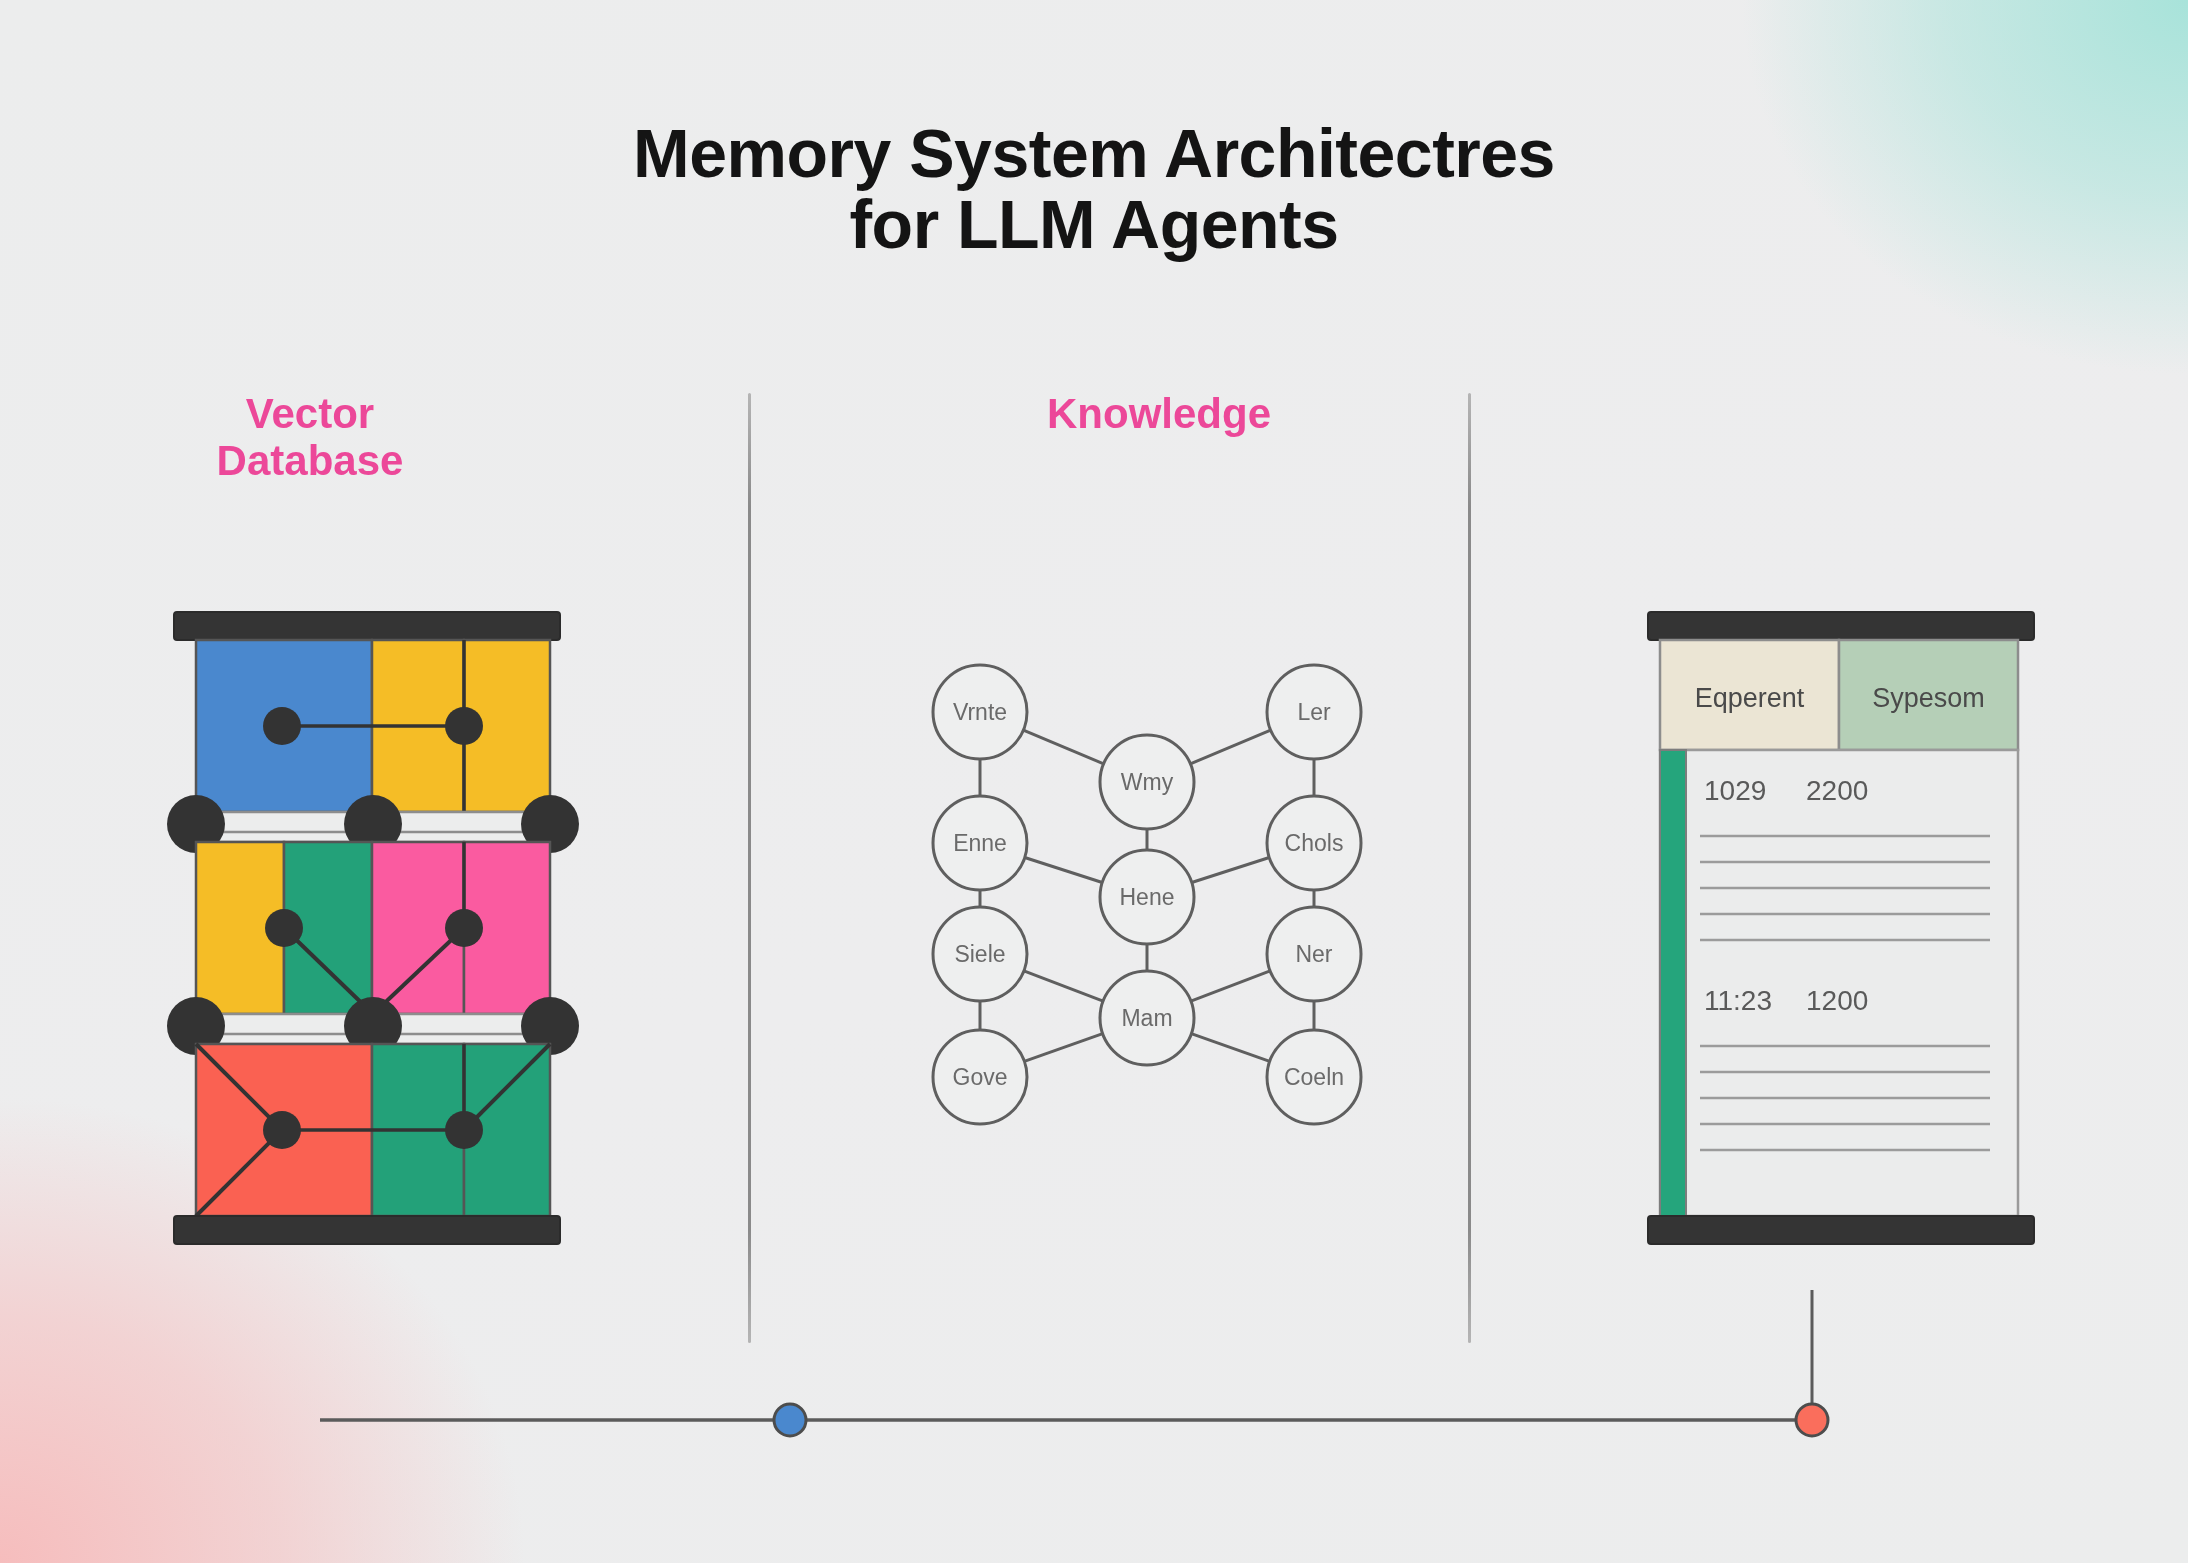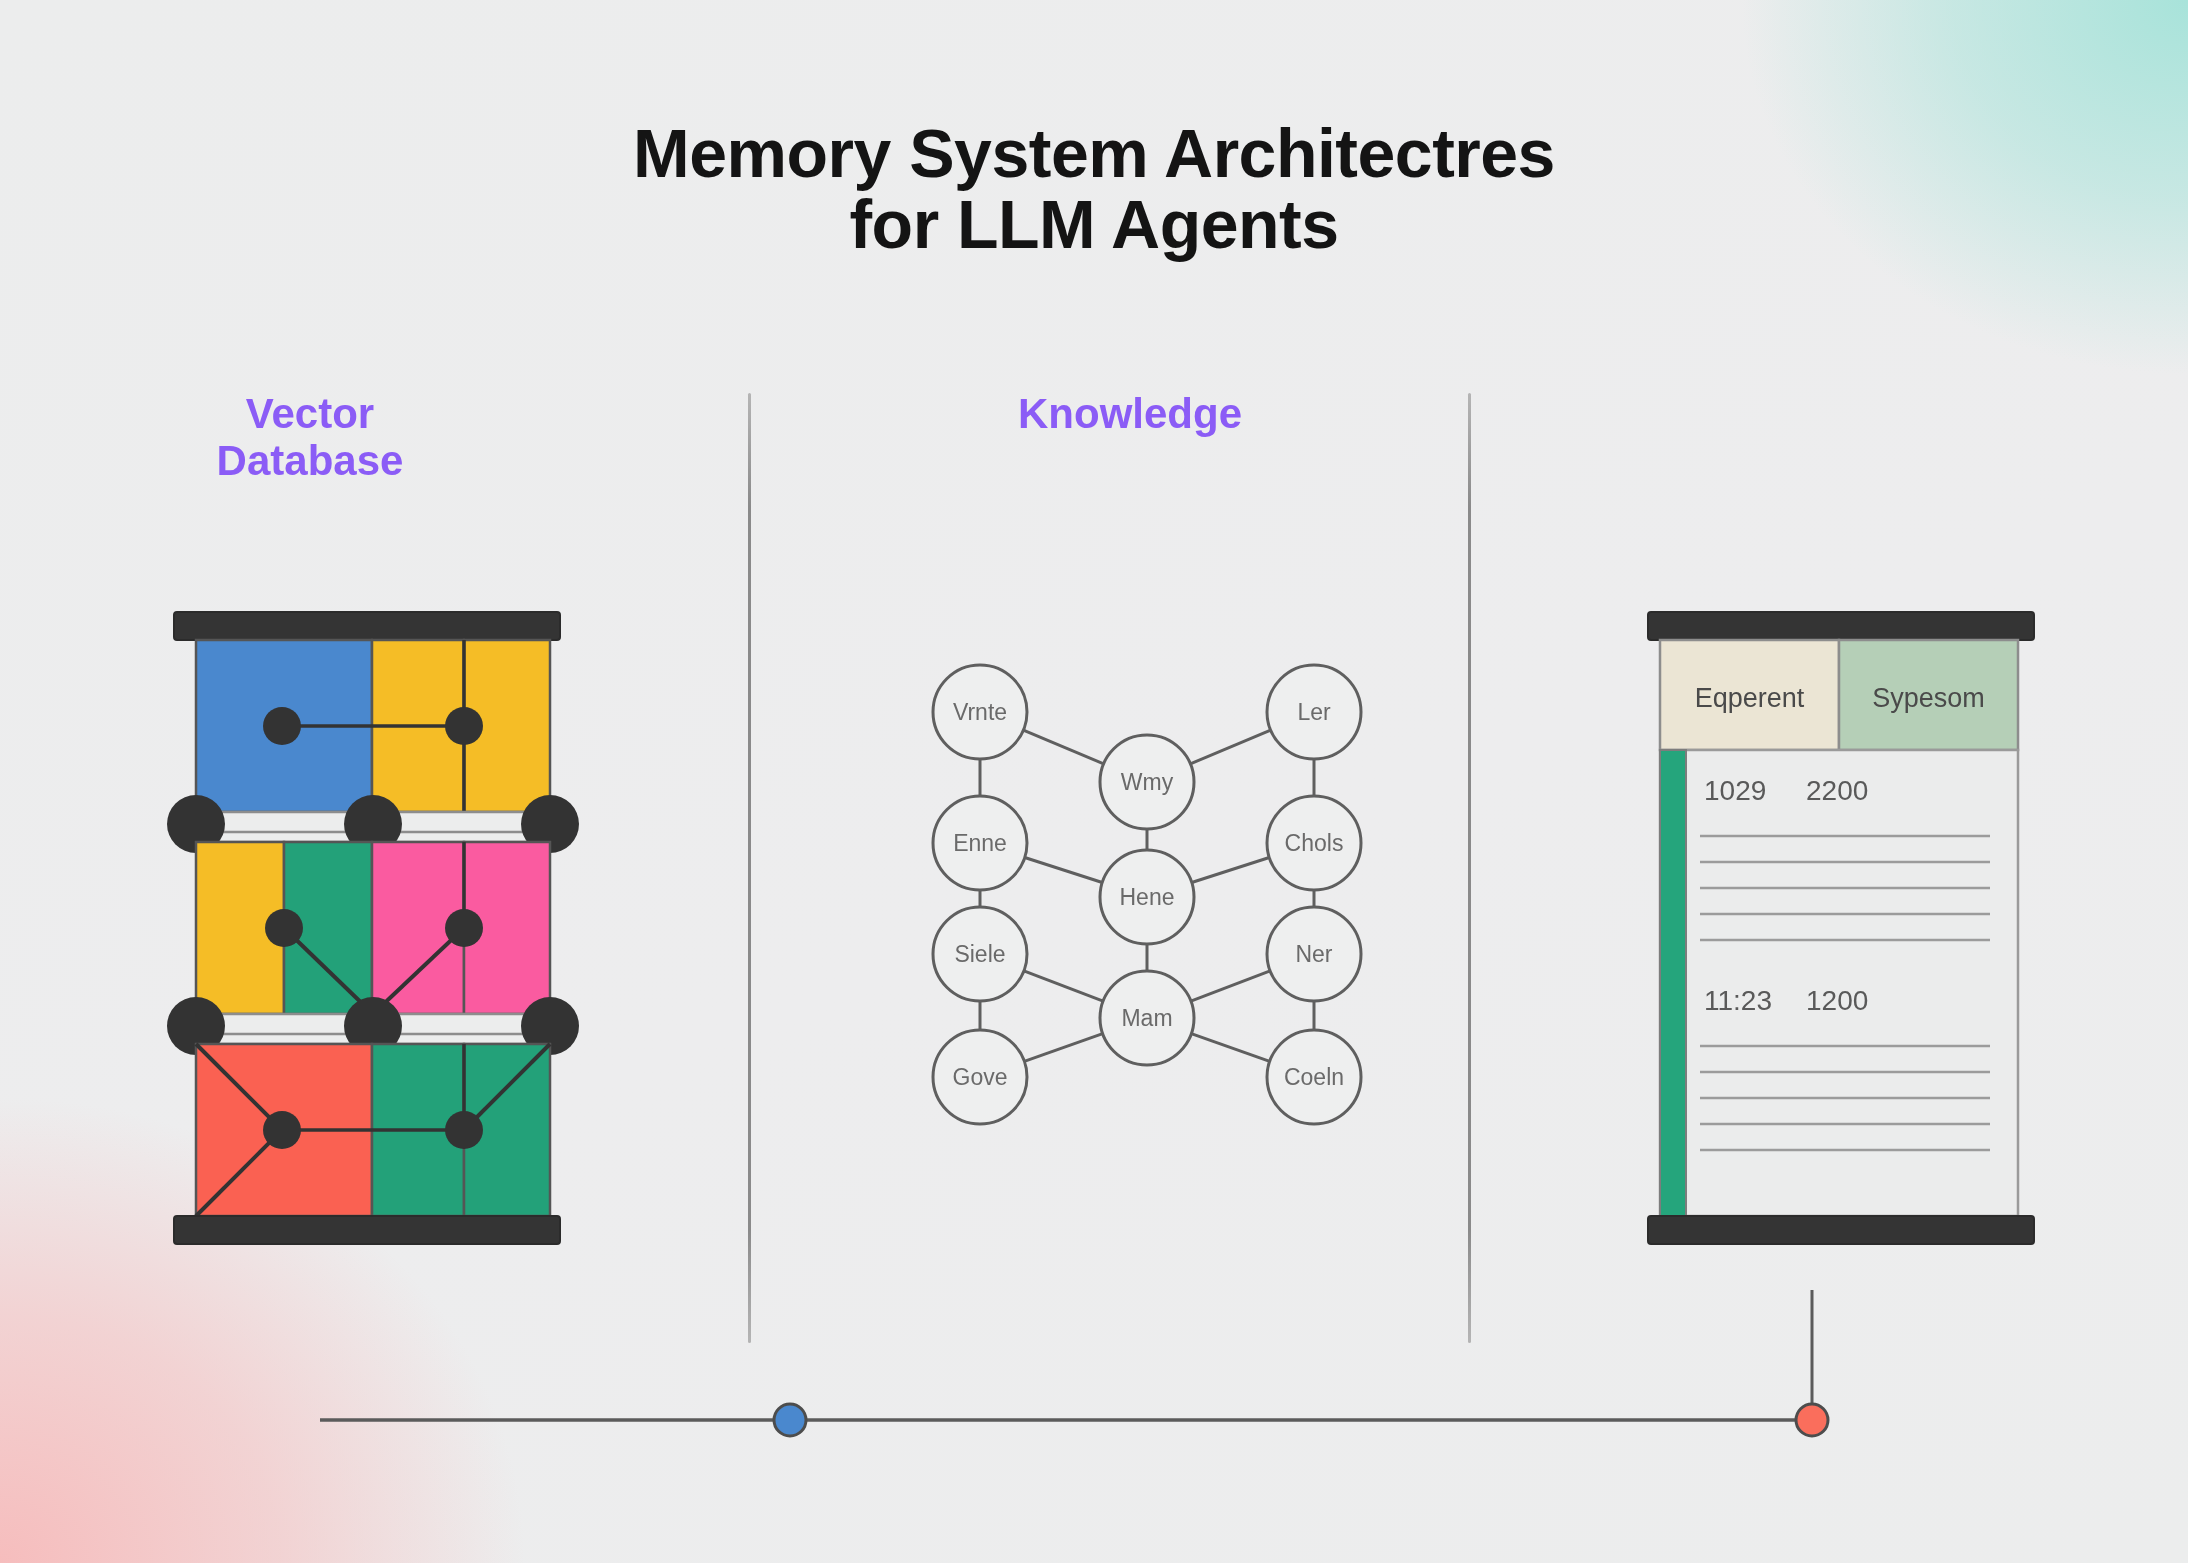--- a/index.html
+++ b/index.html
@@ -20,26 +20,26 @@
     position:absolute; left:0; right:0; top:70px;
     text-align:center;
     font-size:68px; font-weight:bold; color:#141414;
     line-height:1.04; letter-spacing:-0.5px;margin-top:48px;
   }
   .title .l2 { display:block; }
 
   
   .col-head {
     position:absolute; text-align:center;
-    font-size:42px; font-weight:bold; color:#8b5cf6;
+    font-size:42px; font-weight:bold; color:#ec4899;
     line-height:1.12;
   }
   .col-head .l2 { display:block; }
   #head-vector { left:110px;  top:390px; width:400px; }
-  #head-graph  { left:925px;  top:390px; width:410px; }
+  #head-graph  { left:954px;  top:390px; width:410px; }
   #head-event  { left:1655px; top:390px; width:410px; }
 
   
   .divider {
     position:absolute; width:3px;
     background:linear-gradient(180deg,#b5b5b5,#8a8a8a 12%,#8a8a8a 88%,#b5b5b5);
     border-radius:2px;
   }
   #div-1 { left:748px;  top:393px; height:950px; }
   #div-2 { left:1468px; top:393px; height:950px; }

